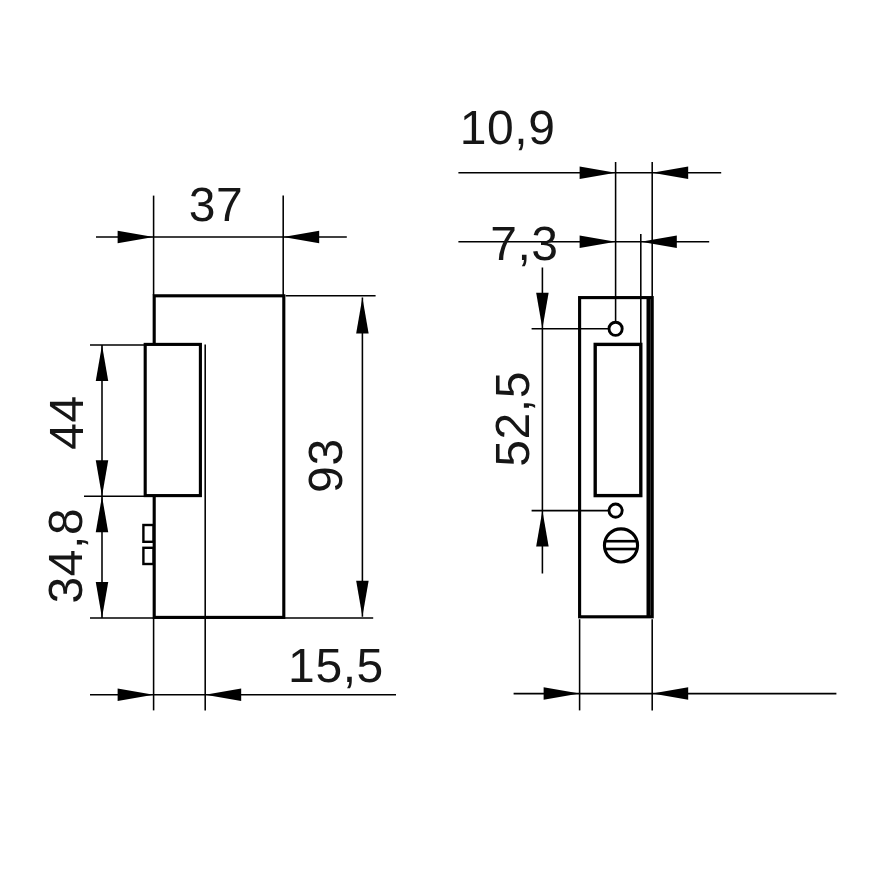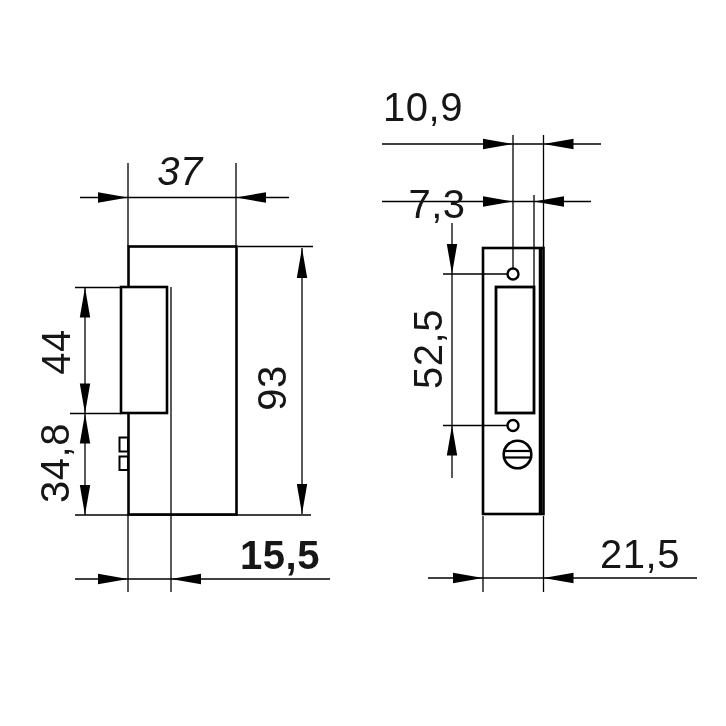--- a/index.html
+++ b/index.html
@@ -115,30 +115,29 @@
 
       <circle cx="513" cy="274" r="5.5" stroke="#000000" stroke-width="2.4" fill="#ffffff"></circle>
       <circle cx="513" cy="425.5" r="5.5" stroke="#000000" stroke-width="2.4" fill="#ffffff"></circle>
 
       <circle cx="517.5" cy="454.5" r="13.8" stroke="#000000" stroke-width="2.6" fill="#ffffff"></circle>
       <line x1="504.5" y1="451" x2="530.5" y2="451" stroke="#000000" stroke-width="2.2"></line>
       <line x1="504.5" y1="457.5" x2="530.5" y2="457.5" stroke="#000000" stroke-width="2.2"></line>
     </g>
   </svg>
 
-  <span class="lbl" style="left:180px; top:171px;font-style:italic;">37</span>
+  <span class="lbl" style="left:180px; top:171px;">37</span>
 
   <span class="lbl vert" style="left:272px; top:388px;">93</span>
 
   <span class="lbl vert" style="left:56px; top:352px;">44</span>
 
   <span class="lbl vert" style="left:55px; top:463px;">34,8</span>
 
-  <span class="lbl" style="left:280px; top:555px;font-weight:bold;">15,5</span>
+  <span class="lbl" style="left:280px; top:555px;">15,5</span>
 
   <span class="lbl" style="left:423px; top:107px;">10,9</span>
 
   <span class="lbl" style="left:437px; top:176px;margin-top:28px;">7,3</span>
 
   <span class="lbl vert" style="left:428px; top:349px;">52,5</span>
 
-  <span class="lbl" style="left:640px; top:554px;">21,5</span>
 </div>
 
 </body></html>

